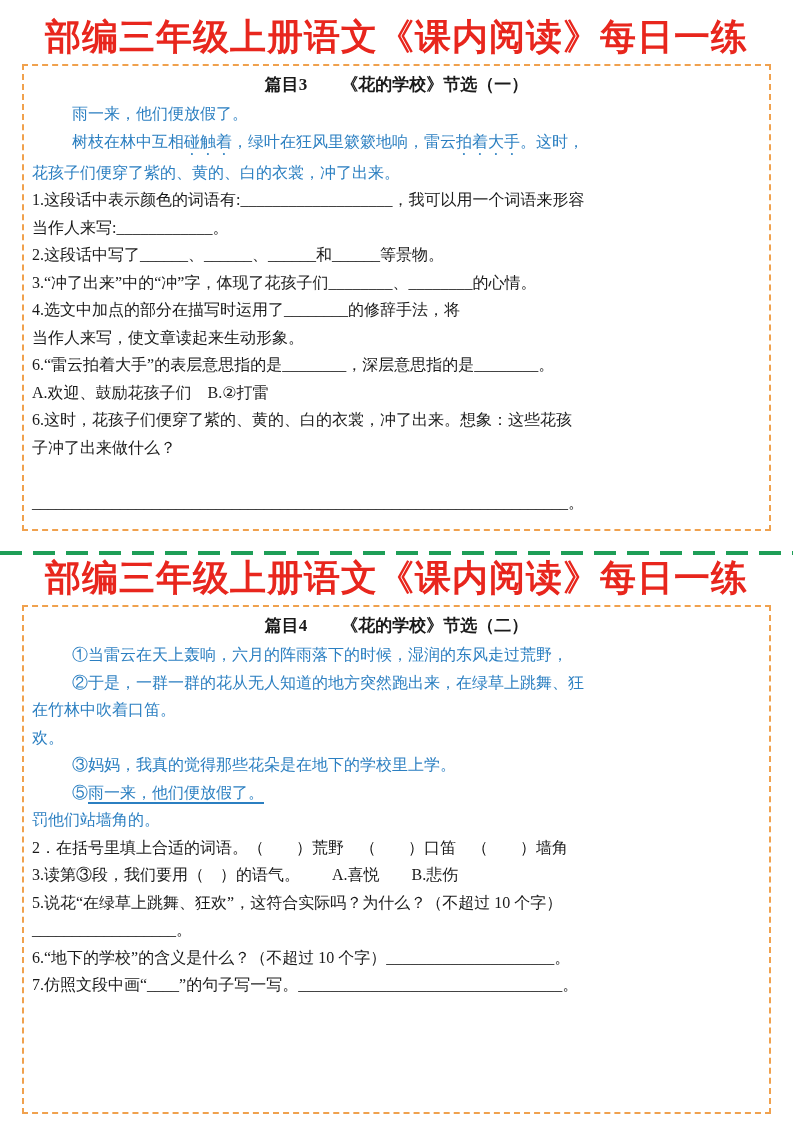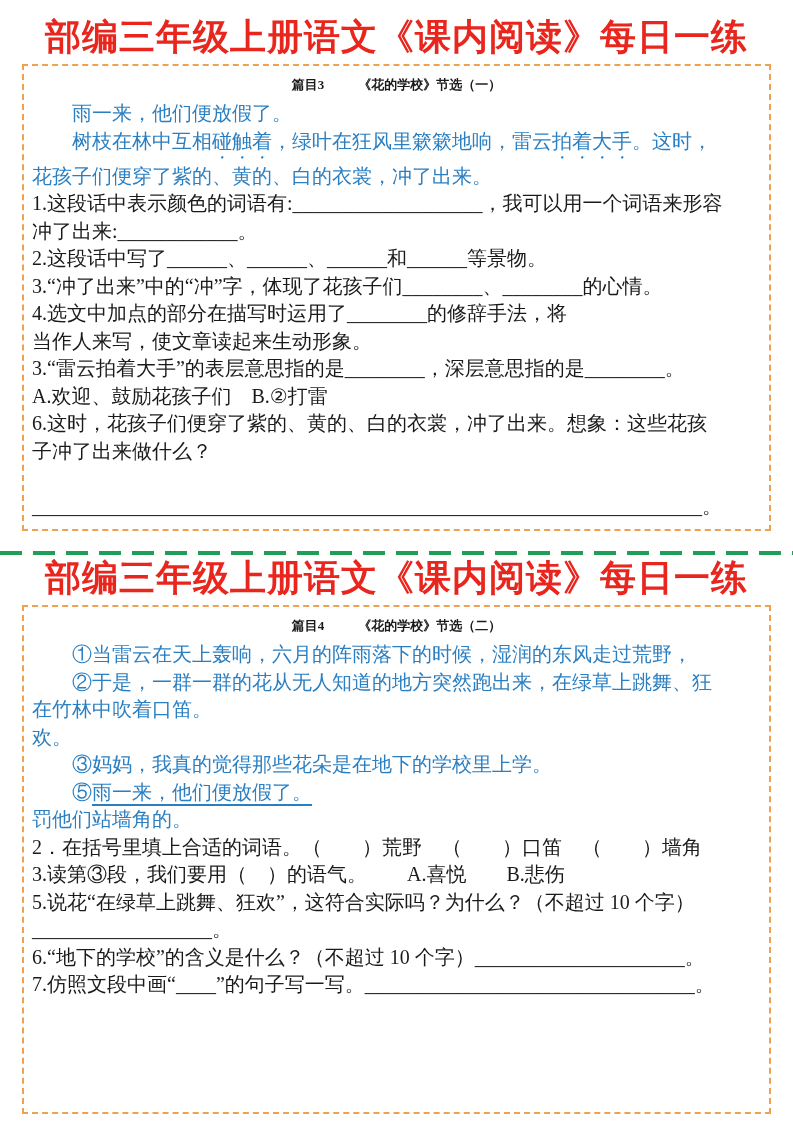--- a/index.html
+++ b/index.html
@@ -26,35 +26,35 @@
     margin: 6px 22px 0 22px;
     border: 2px dashed #f0a14e;
     padding: 4px 8px 0 8px;
     overflow: hidden;
   }
   .box.first  { height: 467px; }
   .box.second { height: 509px; }
 
   .box-heading {
     text-align: center;
-    font-size: 13px;
+    font-size: 17px;
     font-weight: bold;
     line-height: 30px;
     white-space: nowrap;
   }
   .box-heading .gap { display: inline-block; width: 34px; }
 
   .passage { color: #2b7fc1; }
   .passage .line { line-height: 27.5px; }
 
   .questions { color: #1a1a1a; }
   .questions .line { line-height: 27.5px; }
 
   .line {
-    font-size: 20px;
+    font-size: 16px;
     white-space: nowrap;
   }
   .line.indent { padding-left: 40px; }
 
   
   .em {
     -webkit-text-emphasis: filled dot;
     -webkit-text-emphasis-position: under;
     text-emphasis: filled dot;
     text-emphasis-position: under;
@@ -83,26 +83,26 @@
     <div class="box-heading">
       <span>篇目3</span><span class="gap"></span><span>《花的学校》节选（一）</span>
     </div>
     <div class="passage">
         <div class="line indent"><span>雨一来，他们便放假了。</span></div>
         <div class="line indent"><span>树枝在林中互相</span><span class="em">碰触着</span><span>，绿叶在狂风里簌簌地响，雷云</span><span class="em">拍着大手</span><span>。这时，</span></div>
         <div class="line"><span>花孩子们便穿了紫的、黄的、白的衣裳，冲了出来。</span></div>
       </div>
     <div class="questions">
         <div class="line"><span>1.这段话中表示颜色的词语有:___________________，我可以用一个词语来形容</span></div>
-        <div class="line"><span>冲了出来:____________。</span></div>
+        <div class="line"><span>当作人来写:____________。</span></div>
         <div class="line"><span>2.这段话中写了______、______、______和______等景物。</span></div>
         <div class="line"><span>3.“冲了出来”中的“冲”字，体现了花孩子们________、________的心情。</span></div>
         <div class="line"><span>4.选文中加点的部分在描写时运用了________的修辞手法，将</span></div>
         <div class="line"><span>当作人来写，使文章读起来生动形象。</span></div>
-        <div class="line"><span>3.“雷云拍着大手”的表层意思指的是________，深层意思指的是________。</span></div>
+        <div class="line"><span>6.“雷云拍着大手”的表层意思指的是________，深层意思指的是________。</span></div>
         <div class="line"><span>A.欢迎、鼓励花孩子们　B.②打雷</span></div>
         <div class="line"><span>6.这时，花孩子们便穿了紫的、黄的、白的衣裳，冲了出来。想象：这些花孩</span></div>
         <div class="line"><span>子冲了出来做什么？</span></div>
         <div class="line">&nbsp;</div>
         <div class="line"><span>___________________________________________________________________。</span></div>
       </div>
   </div>
 
   <div class="divider"></div>
 

